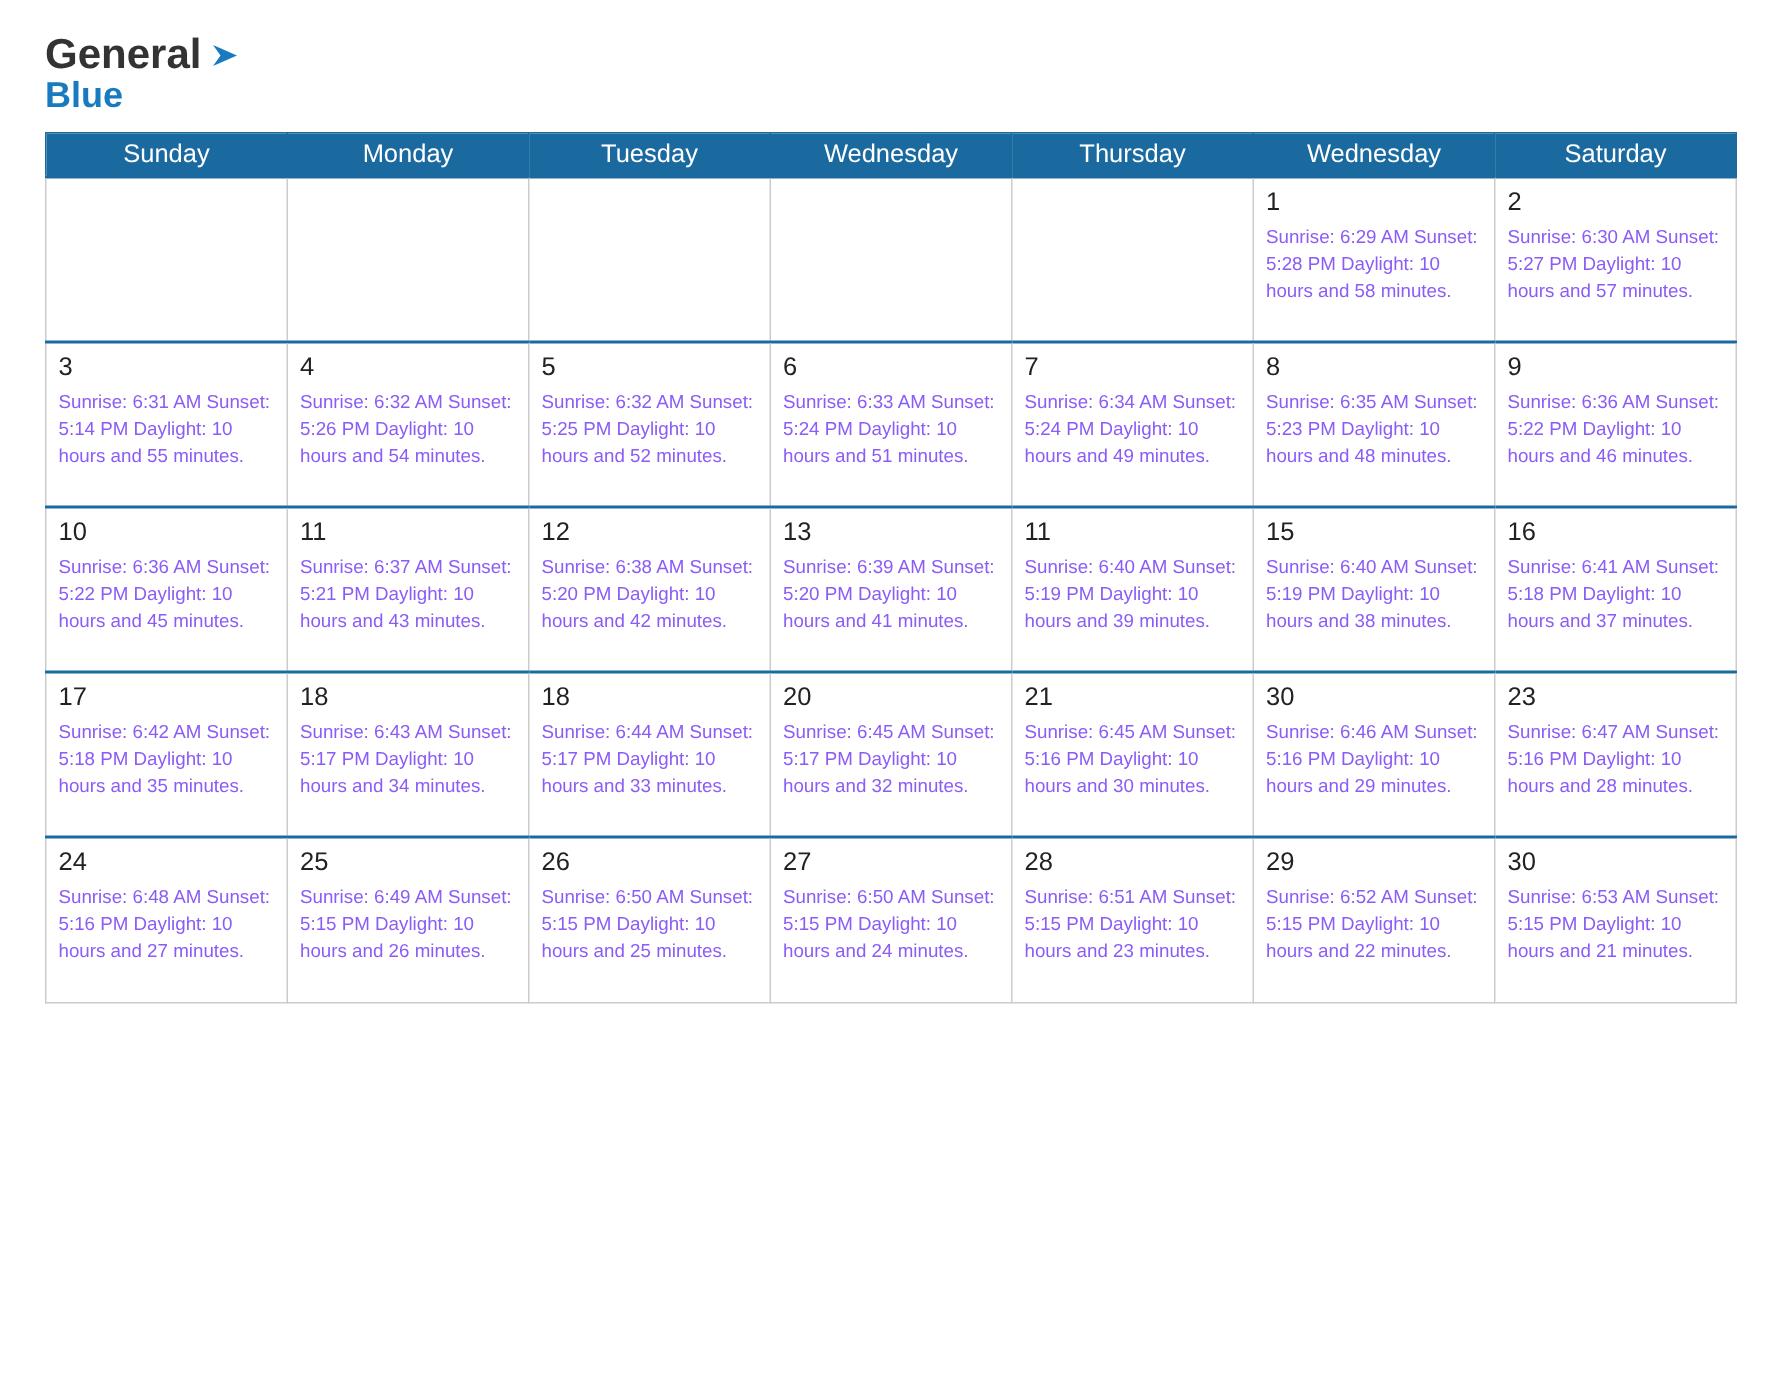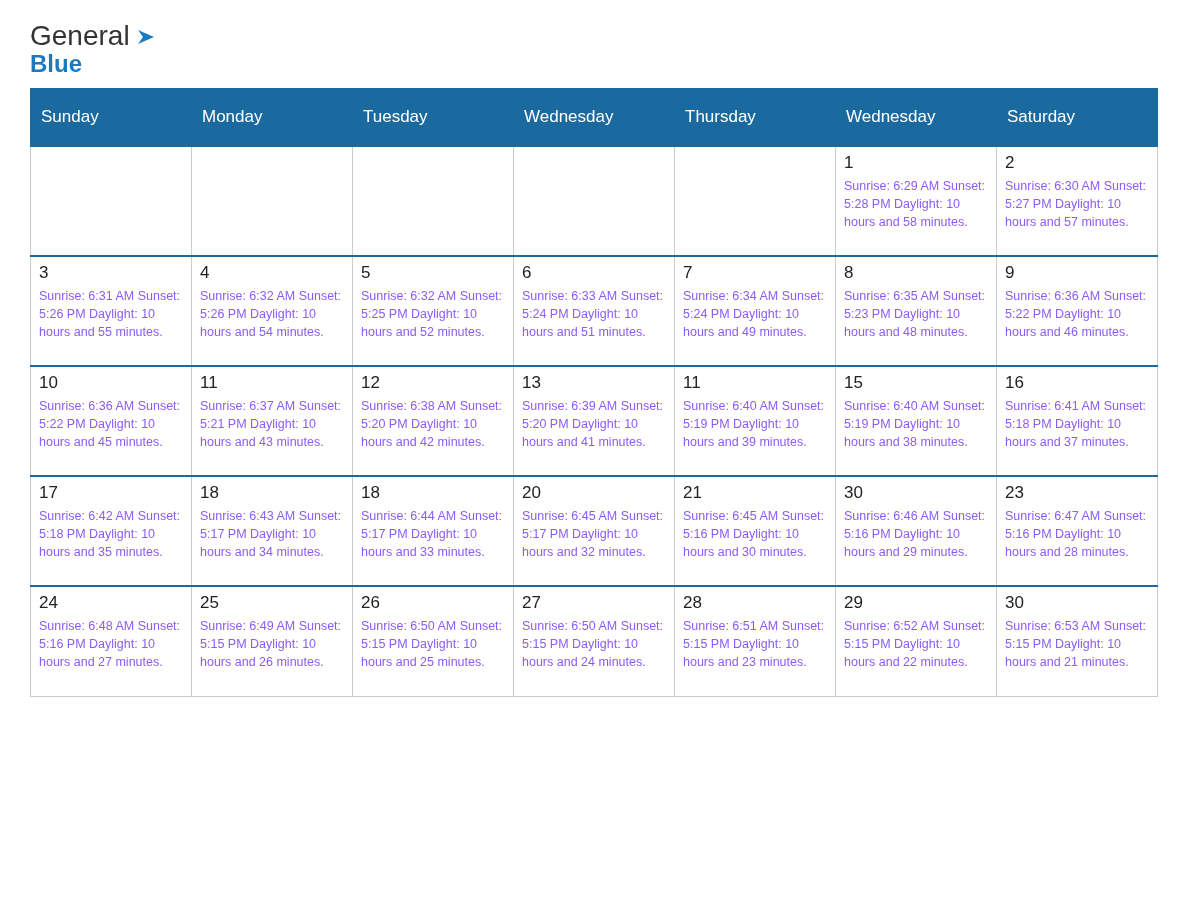--- a/index.html
+++ b/index.html
@@ -36,22 +36,22 @@
       margin-top: 4px;
     }
     .calendar {
       width: 100%;
       border-collapse: collapse;
       margin-top: 10px;
     }
     .calendar th {
       background-color: #1a6aa0;
       color: #fff;
-      text-align: left;
-      padding: 18px 10px;
+      text-align: center;
+      padding: 4px 10px;
       font-size: 17px;
       font-weight: normal;
       border: 1px solid #1a6aa0;
     }
     .calendar td {
       vertical-align: top;
       padding: 6px 8px;
       font-size: 13px;
       color: #333;
       border: 1px solid #ccc;
@@ -72,21 +72,21 @@
     .day-info {
       font-size: 12.5px;
       line-height: 1.45;
       color: #8b5cf6;
     }
     .empty-cell {
       background: #fff;
     }
     .logo-general-part {
       font-size: 28px;
-      font-weight: normal;
+      font-weight: bold;
       color: #333;
       font-style: normal;
     }
     .logo-row1 {
       display: flex;
       align-items: center;
     }
     .logo-row2 {
       display: flex;
       align-items: center;
@@ -148,21 +148,21 @@
           <span class="day-number">2</span>
           <div class="day-info">Sunrise: 6:30 AM
 Sunset: 5:27 PM
 Daylight: 10 hours and 57 minutes.</div>
         </td>
       </tr>
       <tr class="week-row">
         <td>
           <span class="day-number">3</span>
           <div class="day-info">Sunrise: 6:31 AM
-Sunset: 5:26 PM
+Sunset: 5:14 PM
 Daylight: 10 hours and 55 minutes.</div>
         </td>
         <td>
           <span class="day-number">4</span>
           <div class="day-info">Sunrise: 6:32 AM
 Sunset: 5:26 PM
 Daylight: 10 hours and 54 minutes.</div>
         </td>
         <td>
           <span class="day-number">5</span>

